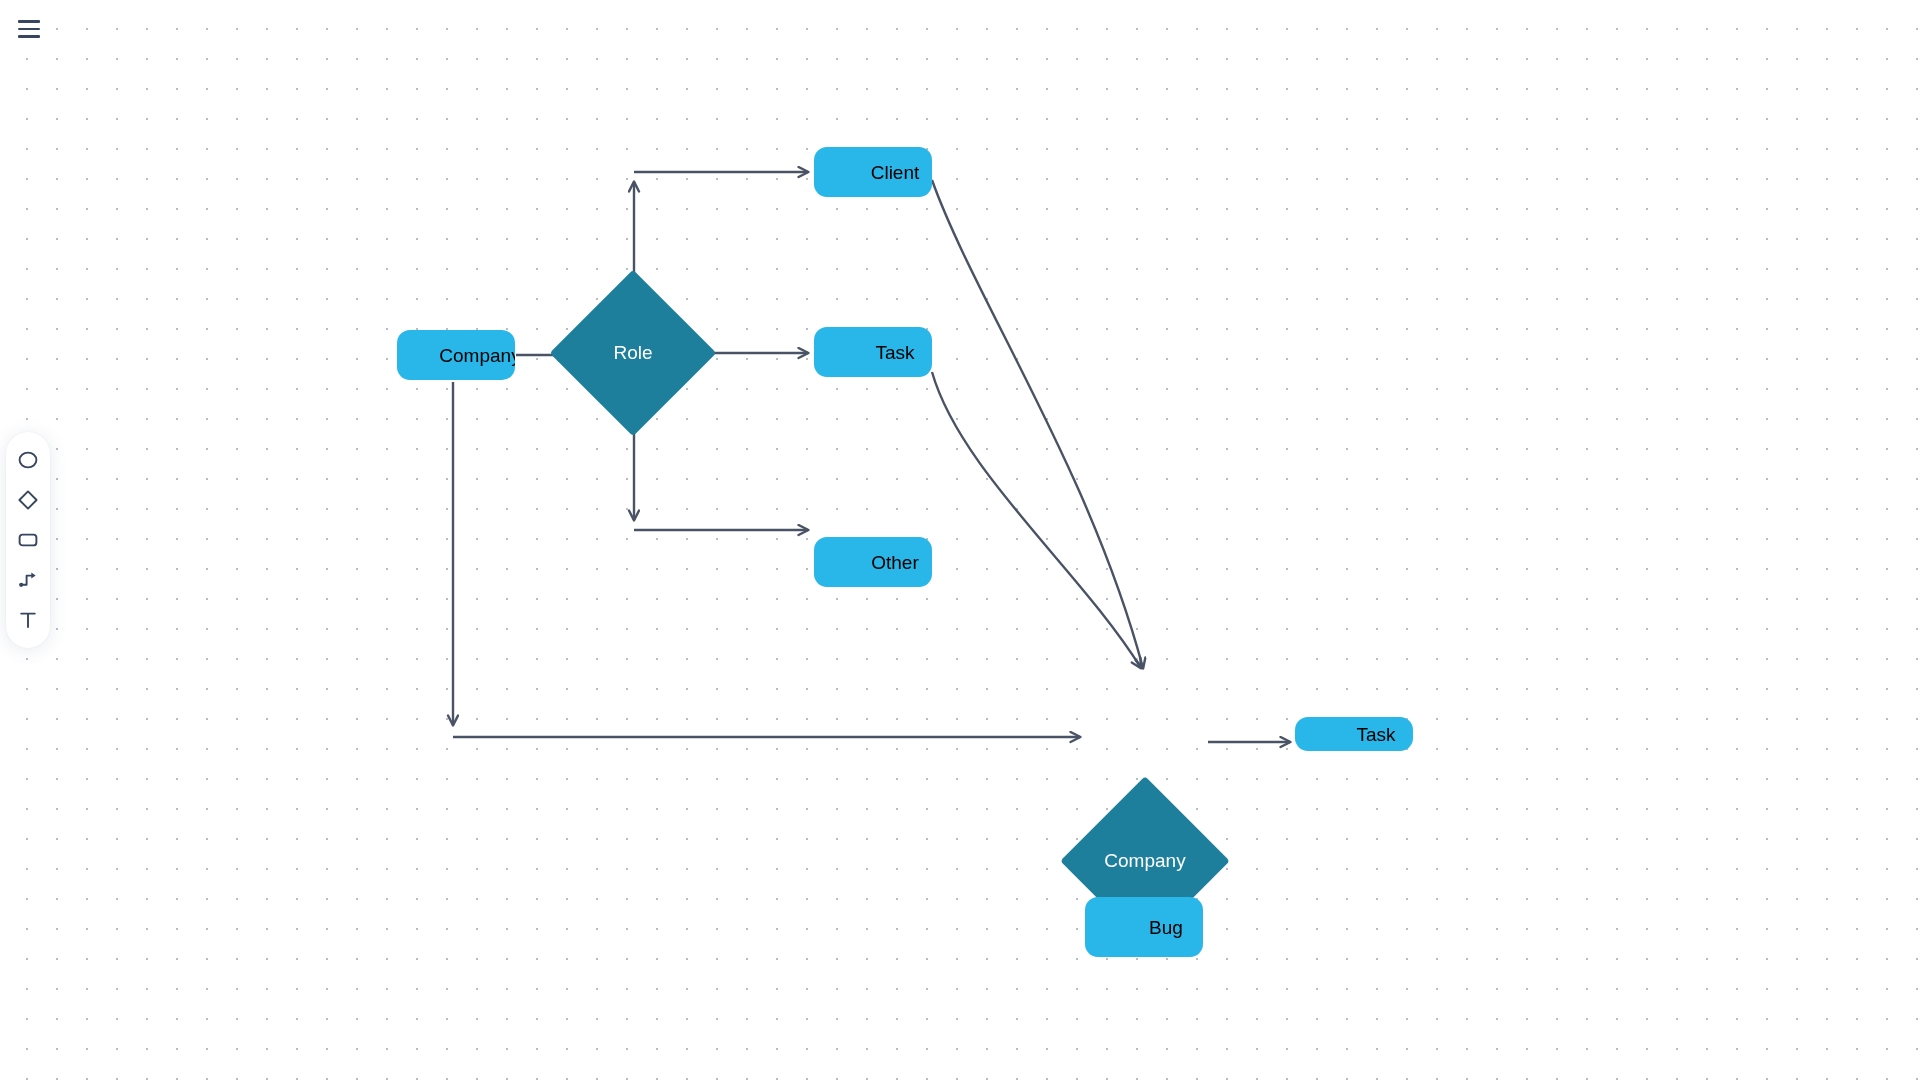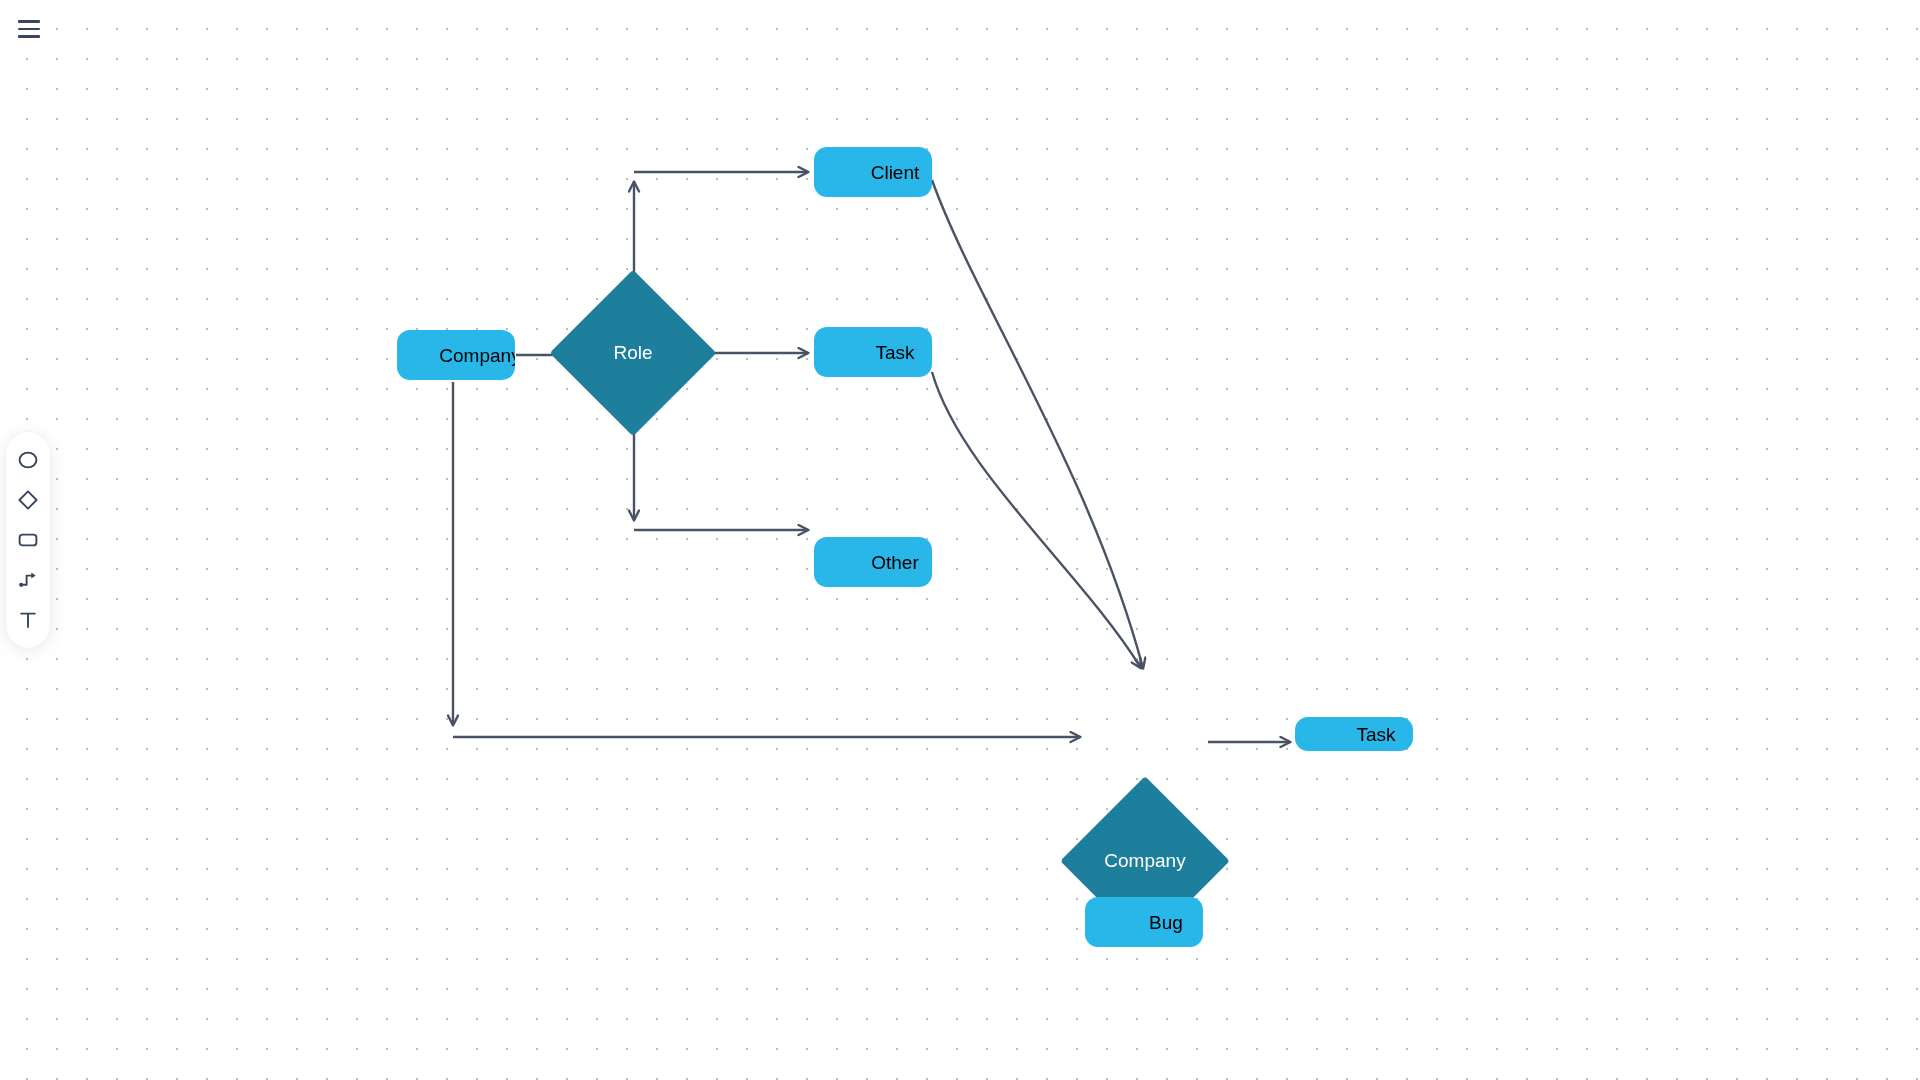--- a/index.html
+++ b/index.html
@@ -220,17 +220,17 @@
 
   <div class="node node-diamond" style="left:1085px; top:683px; width:120px; height:120px;">
     <span class="dia-shape"></span>
     <span class="node-label">Company</span>
   </div>
 
   <div class="node node-rect" style="left:1295px; top:717px; width:118px; height:34px;">
     <span class="node-label" style="left:22px;">Task</span>
   </div>
 
-  <div class="node node-rect" style="left:1085px; top:897px; width:118px; height:50px;">
+  <div class="node node-rect" style="left:1085px; top:897px; width:118px; height:60px;">
     <span class="node-label" style="left:22px;">Bug</span>
   </div>
 
 </div>
 
 </body></html>

